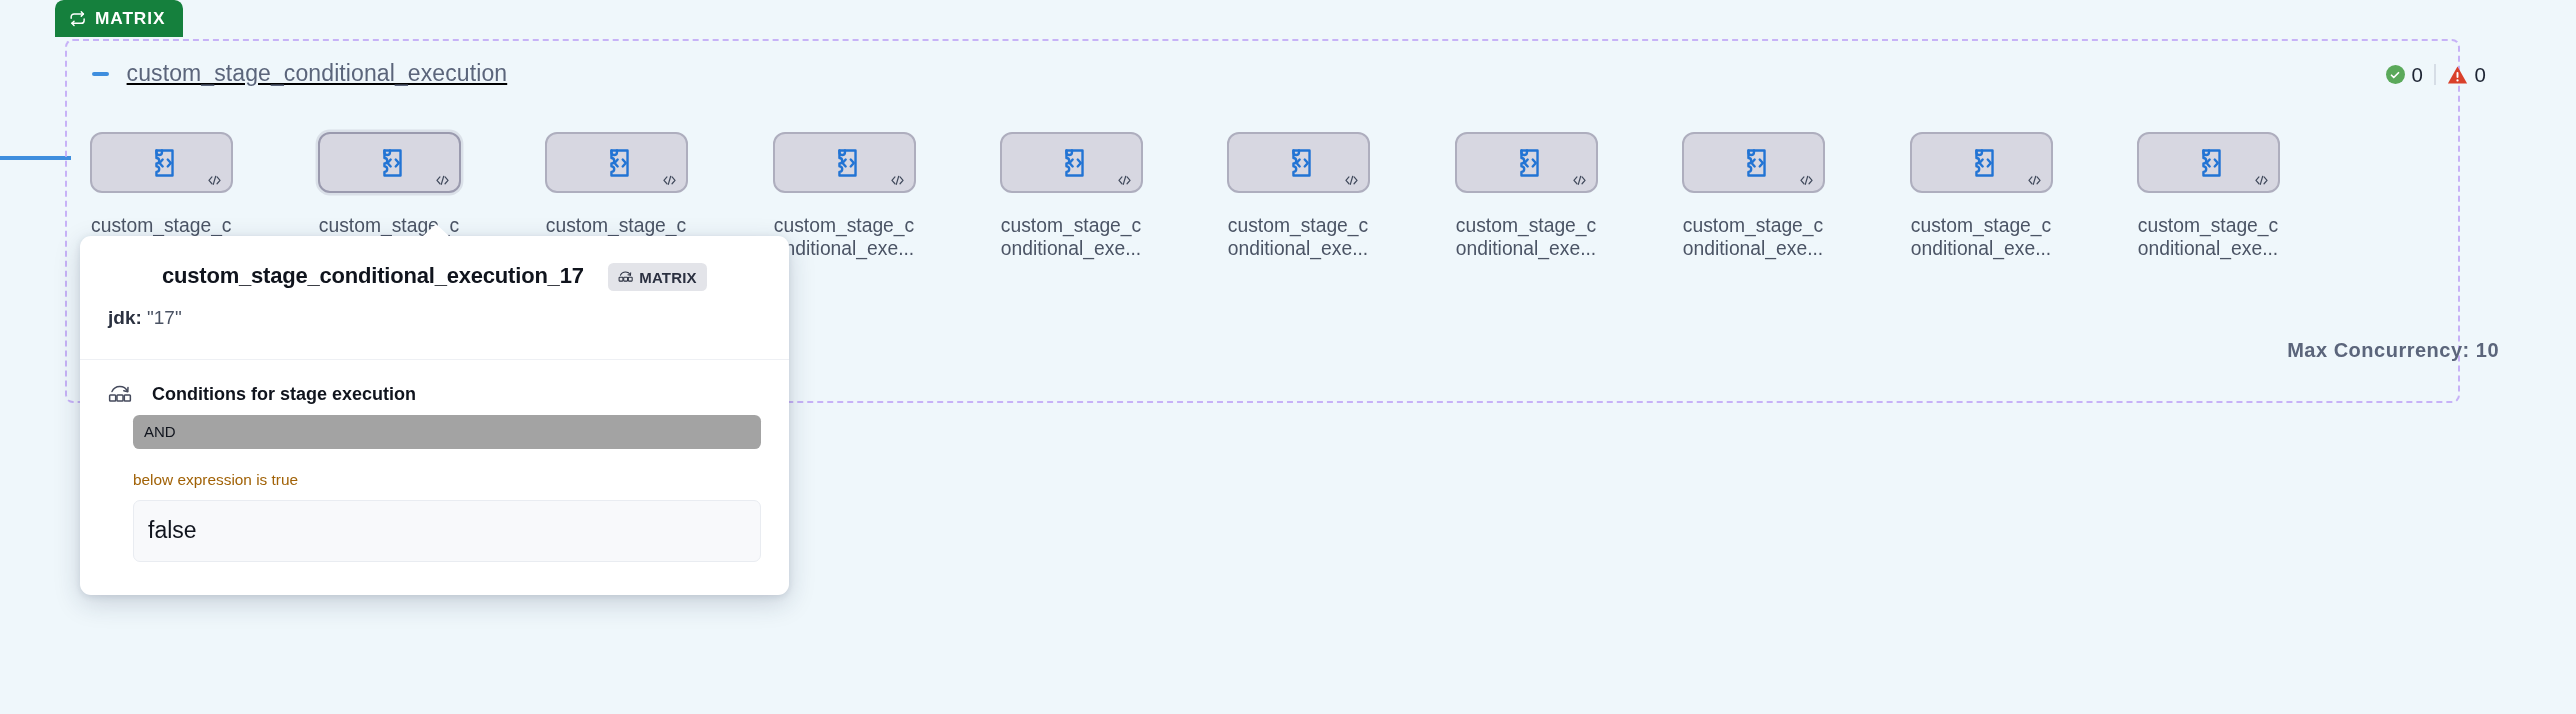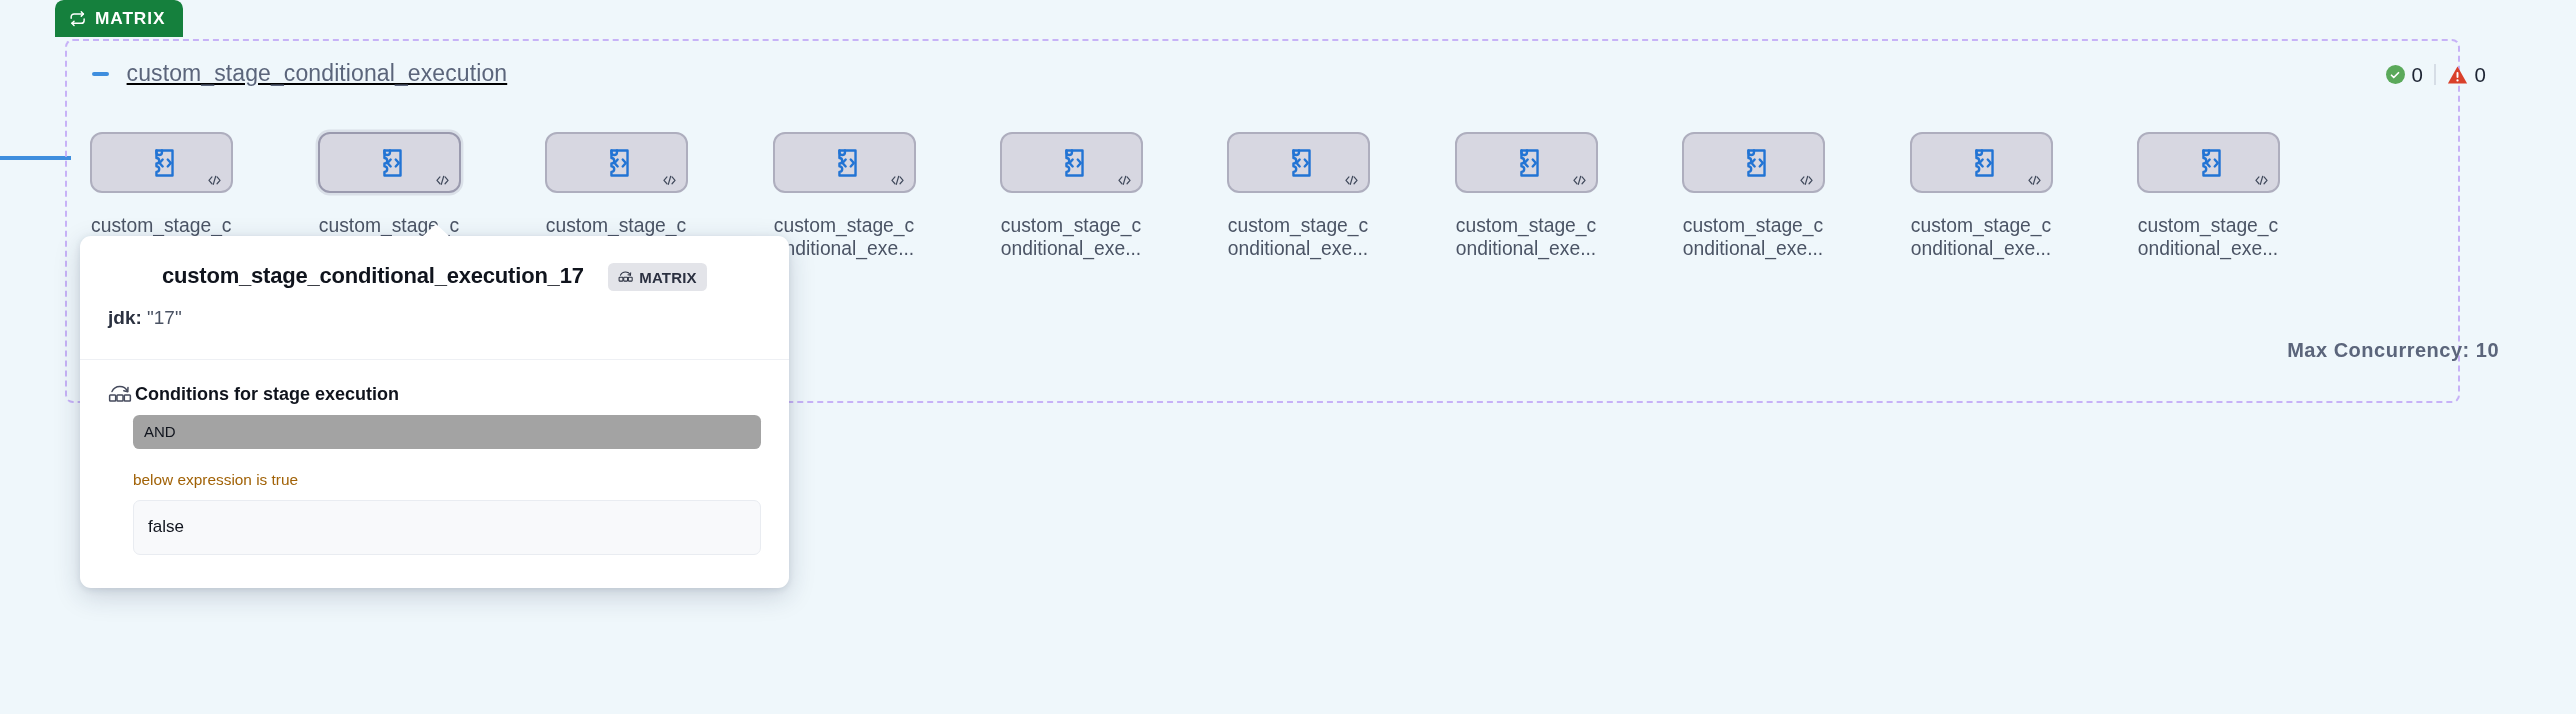--- a/index.html
+++ b/index.html
@@ -237,21 +237,21 @@
     margin-top: 16px;
     font-size: 19px;
     color: #4a5263;
   }
   .pop-params b { color: #2b3140; font-weight: 700; }
 
   .popover-body { padding: 24px 28px 33px 28px; }
   .cond-head {
     display: flex;
     align-items: center;
-    gap: 3px;
+    gap: 20px;
   }
   .cond-title {
     font-size: 18px;
     font-weight: 700;
     color: #10141d;
   }
   .cond-desc {
     margin: 15px 0 0 25px;
     font-size: 15.4px;
     color: #1c222e;
@@ -268,21 +268,21 @@
     margin: 22px 0 0 25px;
     font-size: 15.4px;
     color: #a16207;
   }
   .cond-expr {
     margin: 11px 0 0 25px;
     background: #f8f9fb;
     border: 1.6px solid #e9ecf1;
     border-radius: 7px;
     padding: 16.6px 14px;
-    font-size: 17px;
+    font-size: 23px;
     color: #10141d;
   }
 </style>
 </head>
 <body>
 
 <div class="incoming-edge"></div>
 
 <div class="matrix-group"></div>
 

